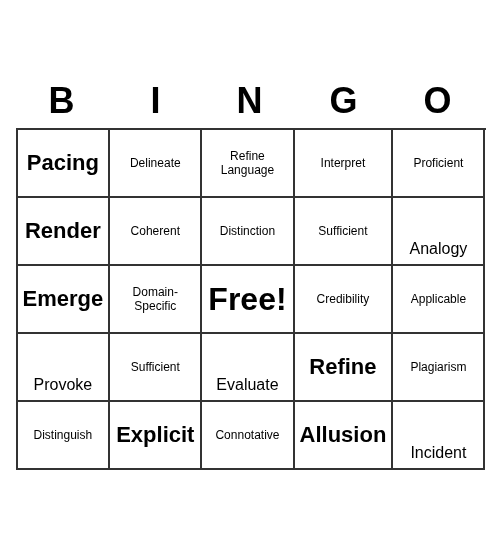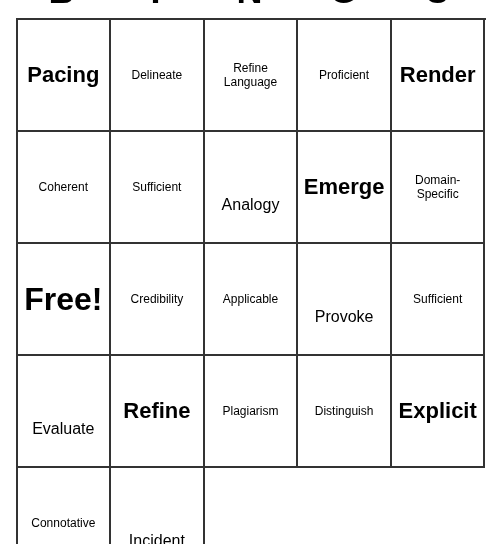--- a/index.html
+++ b/index.html
@@ -39,21 +39,21 @@
     .bingo-grid {
       display: grid;
       grid-template-columns: repeat(5, 1fr);
       border-left: 2px solid #333;
       border-top: 2px solid #333;
     }
 
     .bingo-cell {
       border-right: 2px solid #333;
       border-bottom: 2px solid #333;
-      height: 112px;
+      height: 68px;
       display: flex;
       align-items: center;
       justify-content: center;
       text-align: center;
       padding: 4px 5px;
     }
 
     .bingo-cell span {
       display: block;
       line-height: 1.2;
@@ -100,27 +100,33 @@
   <div class="bingo-cell">
         <span class="cell-large">Pacing</span>
       </div>
       <div class="bingo-cell">
         <span class="cell-small">Delineate</span>
       </div>
       <div class="bingo-cell">
         <span class="cell-small">Refine Language</span>
       </div>
       <div class="bingo-cell">
+        <span class="cell-small">Interpret</span>
+      </div>
+      <div class="bingo-cell">
         <span class="cell-small">Proficient</span>
       </div>
       <div class="bingo-cell">
         <span class="cell-large">Render</span>
       </div>
       <div class="bingo-cell">
         <span class="cell-small">Coherent</span>
+      </div>
+      <div class="bingo-cell">
+        <span class="cell-small">Distinction</span>
       </div>
       <div class="bingo-cell">
         <span class="cell-small">Sufficient</span>
       </div>
       <div class="bingo-cell">
         <span class="cell-medium">Analogy</span>
       </div>
       <div class="bingo-cell">
         <span class="cell-large">Emerge</span>
       </div>
@@ -154,16 +160,19 @@
       <div class="bingo-cell">
         <span class="cell-small">Distinguish</span>
       </div>
       <div class="bingo-cell">
         <span class="cell-xlarge">Explicit</span>
       </div>
       <div class="bingo-cell">
         <span class="cell-small">Connotative</span>
       </div>
       <div class="bingo-cell">
+        <span class="cell-xlarge">Allusion</span>
+      </div>
+      <div class="bingo-cell">
         <span class="cell-medium">Incident</span>
       </div>
     </div>
 </div>
 
 </body></html>

